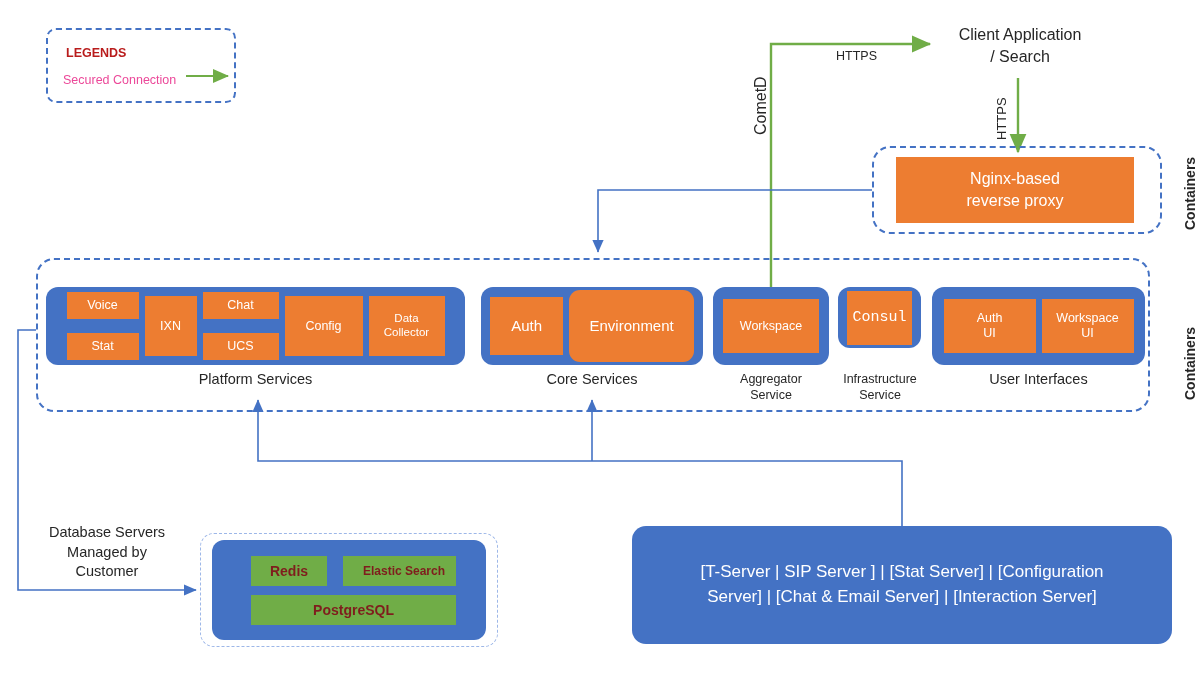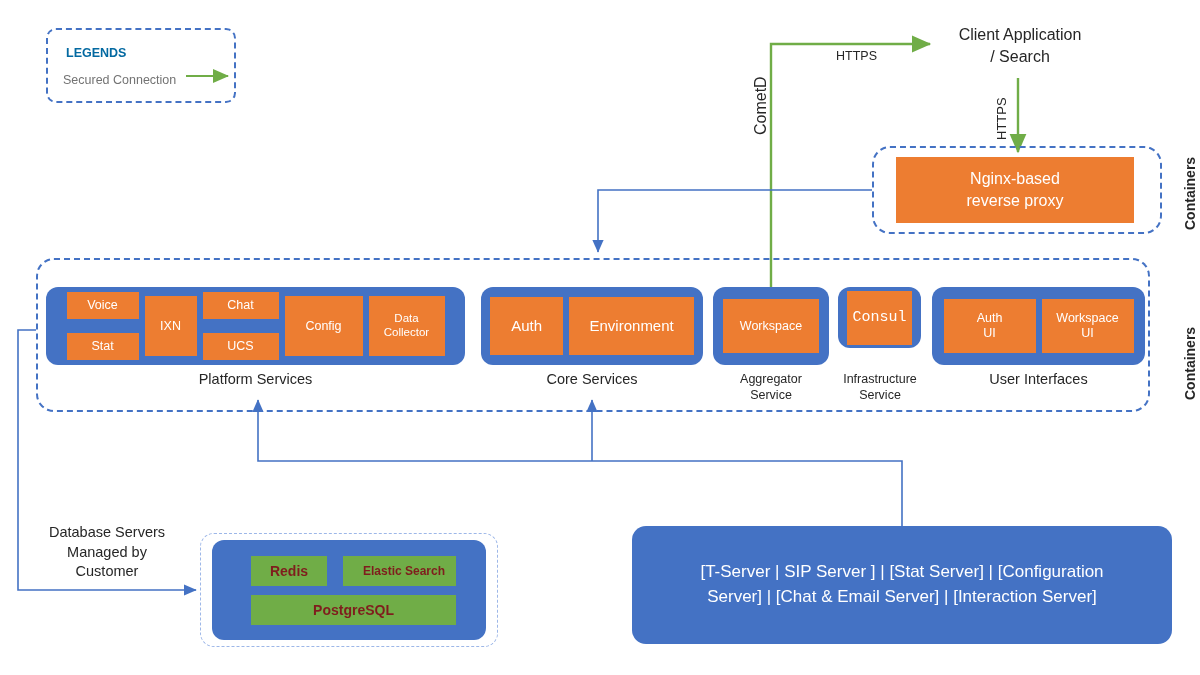--- a/index.html
+++ b/index.html
@@ -4,22 +4,22 @@
 <style>
   html,body{margin:0;padding:0;background:#ffffff;}
   body{width:1200px;height:675px;position:relative;overflow:hidden;
        font-family:"Liberation Sans","DejaVu Sans",sans-serif;color:#262626;}
   .canvas{position:absolute;inset:0;}
   svg.wires{position:absolute;left:0;top:0;width:1200px;height:675px;pointer-events:none;}
 
   
   .legend{position:absolute;left:46px;top:28px;width:190px;height:75px;
           border:2px dashed #4472C4;border-radius:10px;box-sizing:border-box;}
-  .legend-title{position:absolute;left:18px;top:16px;font-size:12.5px;font-weight:bold;color:#0369a1;}
-  .legend-label{position:absolute;left:15px;top:43px;font-size:12.5px;color:#737373;white-space:nowrap;}
+  .legend-title{position:absolute;left:18px;top:16px;font-size:12.5px;font-weight:bold;color:#b91c1c;}
+  .legend-label{position:absolute;left:15px;top:43px;font-size:12.5px;color:#ec4899;white-space:nowrap;}
 
   
   .client-app{position:absolute;left:930px;top:24px;width:180px;text-align:center;
               font-size:16px;line-height:1.35;color:#262626;}
   .lbl{position:absolute;font-size:12.5px;color:#262626;white-space:nowrap;}
   .vlbl{position:absolute;font-size:13px;color:#262626;white-space:nowrap;
         transform:rotate(-90deg);transform-origin:left top;}
   .vlbl-big{font-size:16px;}
 
   
@@ -132,21 +132,21 @@
     <div class="tile sm" style="width:78px;height:60px;">Config</div>
     <div class="tile xs" style="width:76px;height:60px;flex-direction:column;">
       <span>Data</span>
       <span>Collector</span>
     </div>
   </div>
   <div class="grp-caption" style="left:46px;top:370px;width:419px;">Platform Services</div>
 
   <div class="group" style="left:481px;top:287px;width:222px;height:78px;">
     <div class="tile" style="width:74px;height:58px;">Auth</div>
-    <div class="tile" style="width:126px;height:58px;">Environment</div>
+    <div class="tile" style="width:126px;height:72px;border-radius:11px;">Environment</div>
   </div>
   <div class="grp-caption" style="left:481px;top:370px;width:222px;">Core Services</div>
 
   <div class="group" style="left:713px;top:287px;width:116px;height:78px;">
     <div class="tile sm" style="width:96px;height:54px;">Workspace</div>
   </div>
   <div class="grp-caption small" style="left:713px;top:372px;width:116px;">
     <div>Aggregator</div>
     <div>Service</div>
   </div>

